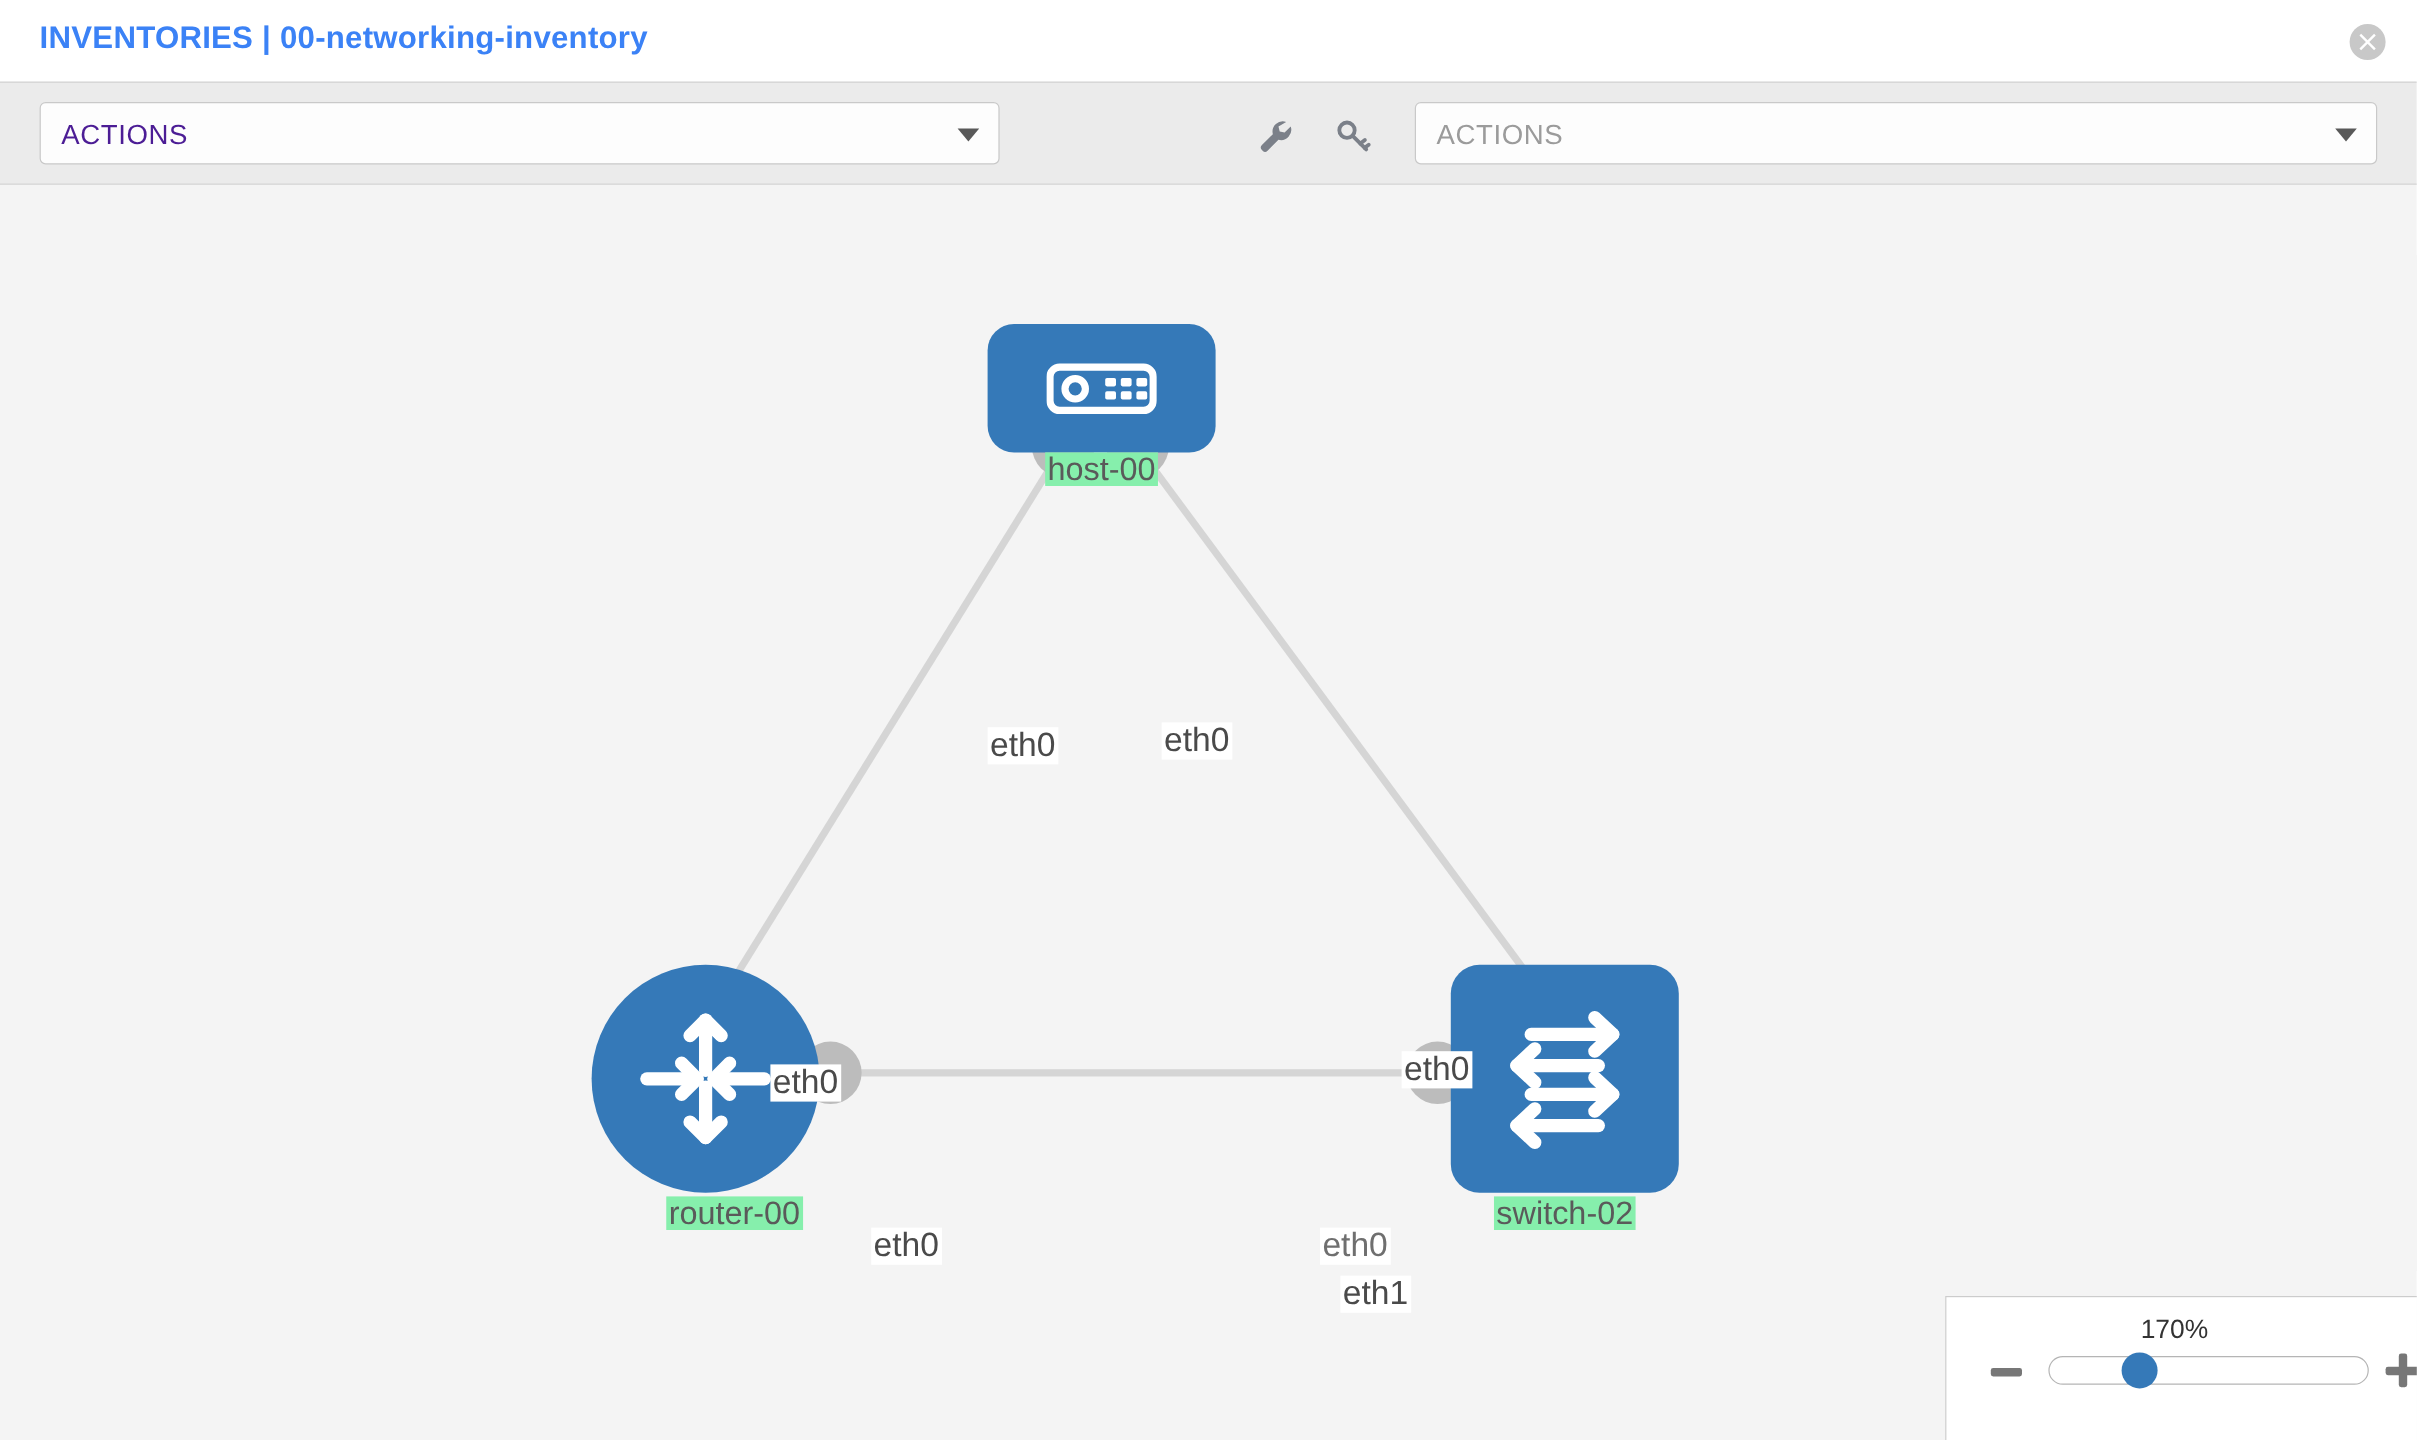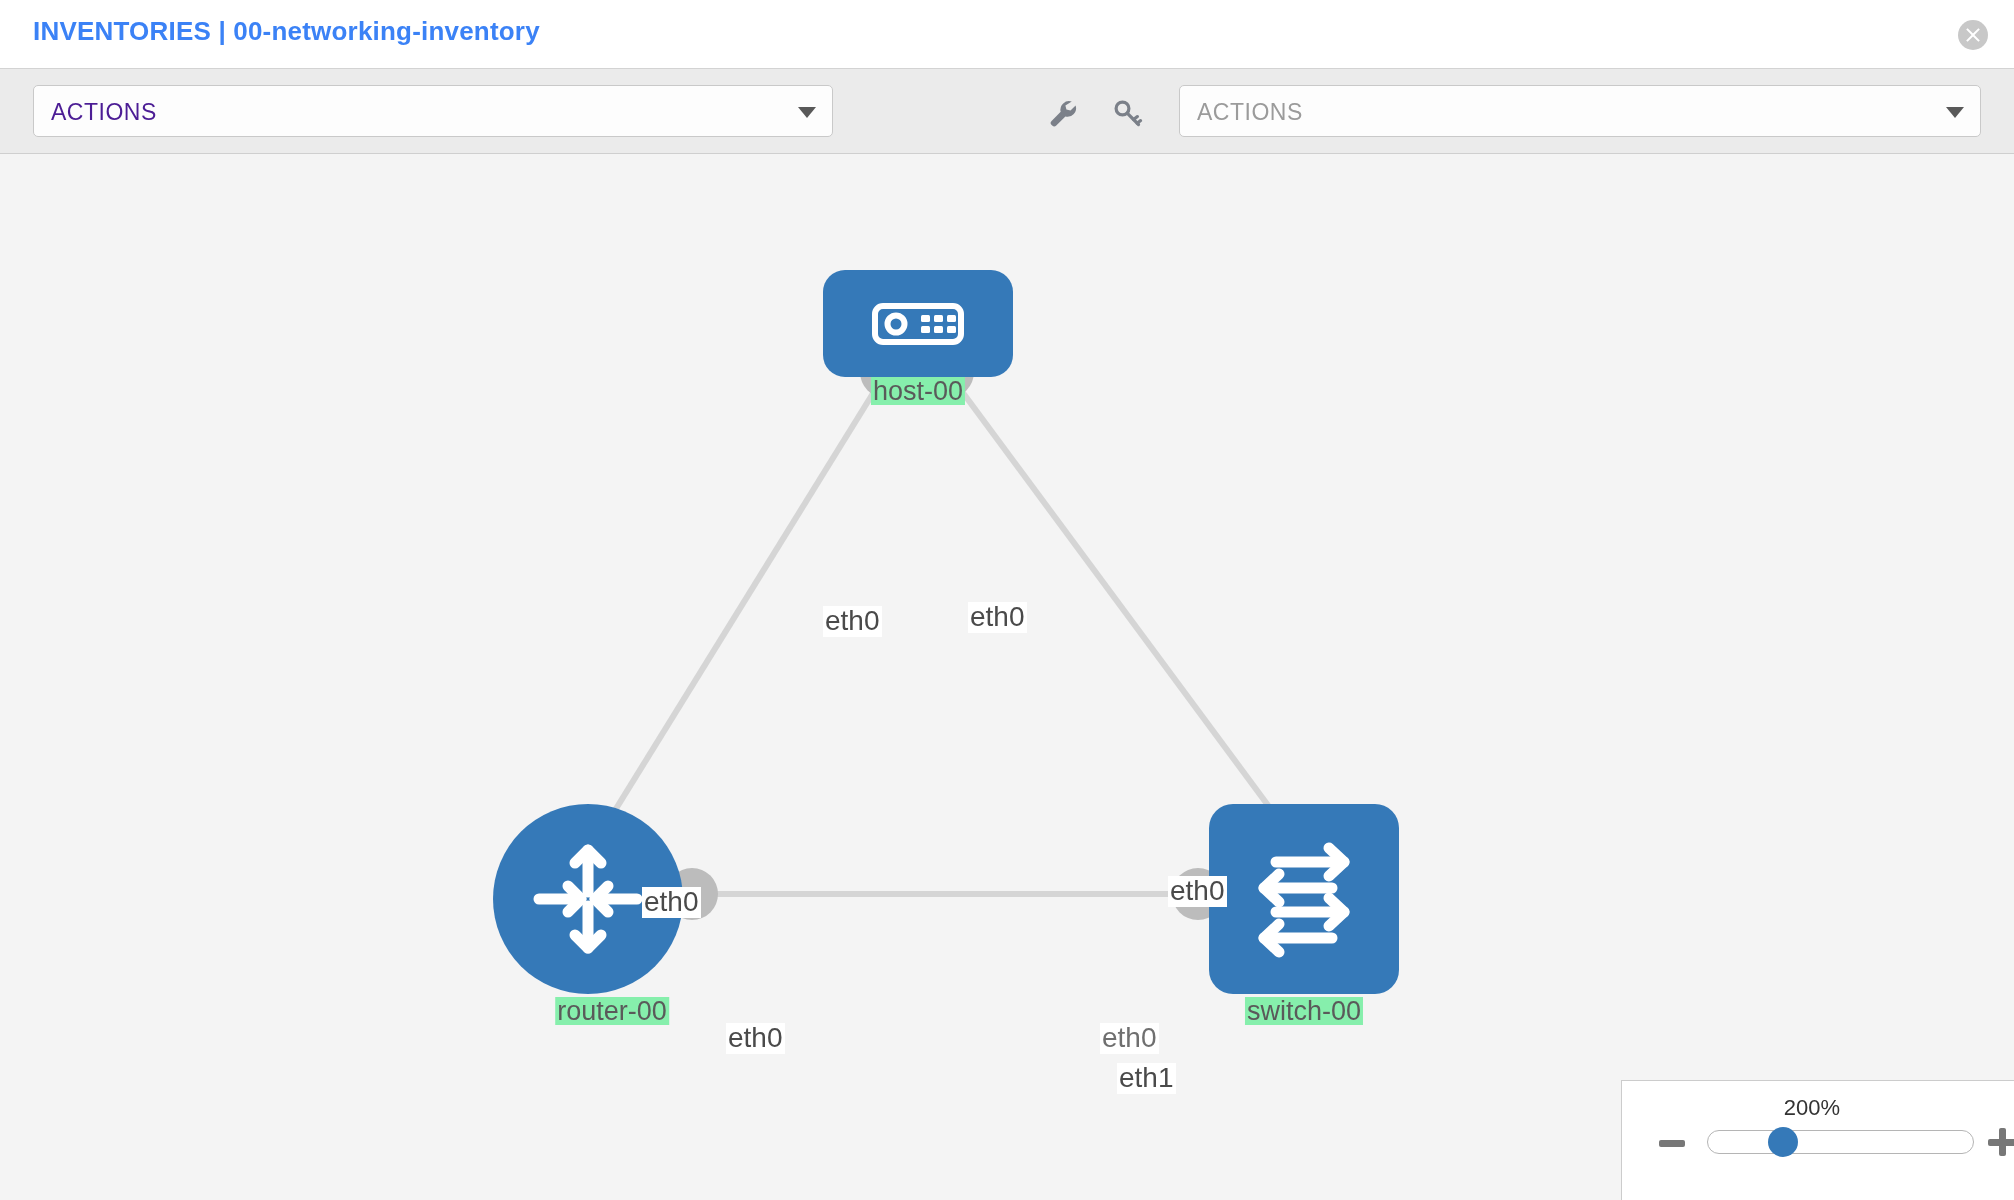--- a/index.html
+++ b/index.html
@@ -380,40 +380,40 @@
             <polyline points="35,34 20,48 35,62"></polyline>
 
             <line x1="32" y1="72" x2="100" y2="72"></line>
             <polyline points="85,58 100,72 85,86"></polyline>
 
             <line x1="88" y1="98" x2="20" y2="98"></line>
             <polyline points="35,84 20,98 35,112"></polyline>
           </g>
         </svg>
       </div>
-      <div class="node-label">switch-00</div>
+      <div class="node-label">switch-02</div>
     </div>
 
     <div class="edge-label" style="left:823px; top:452px;">eth0</div>
 
     <div class="edge-label" style="left:968px; top:448px;">eth0</div>
 
     <div class="edge-label" style="left:642px; top:733px;">eth0</div>
 
     <div class="edge-label" style="left:1168px; top:722px;">eth0</div>
 
     <div class="edge-label" style="left:726px; top:869px;">eth0</div>
 
     <div class="edge-label" style="left:1100px; top:869px; color:#6f6f6f;">eth0</div>
 
     <div class="edge-label" style="left:1117px; top:869px;margin-top:40px;">eth1</div>
 
   </div>
 
   <div class="zoom-panel">
-    <div class="zoom-value">200%</div>
+    <div class="zoom-value">170%</div>
     <div class="zoom-minus"></div>
     <div class="zoom-track"></div>
     <div class="zoom-thumb"></div>
     <div class="zoom-plus"></div>
   </div>
 
 </div>
 
 </body></html>

